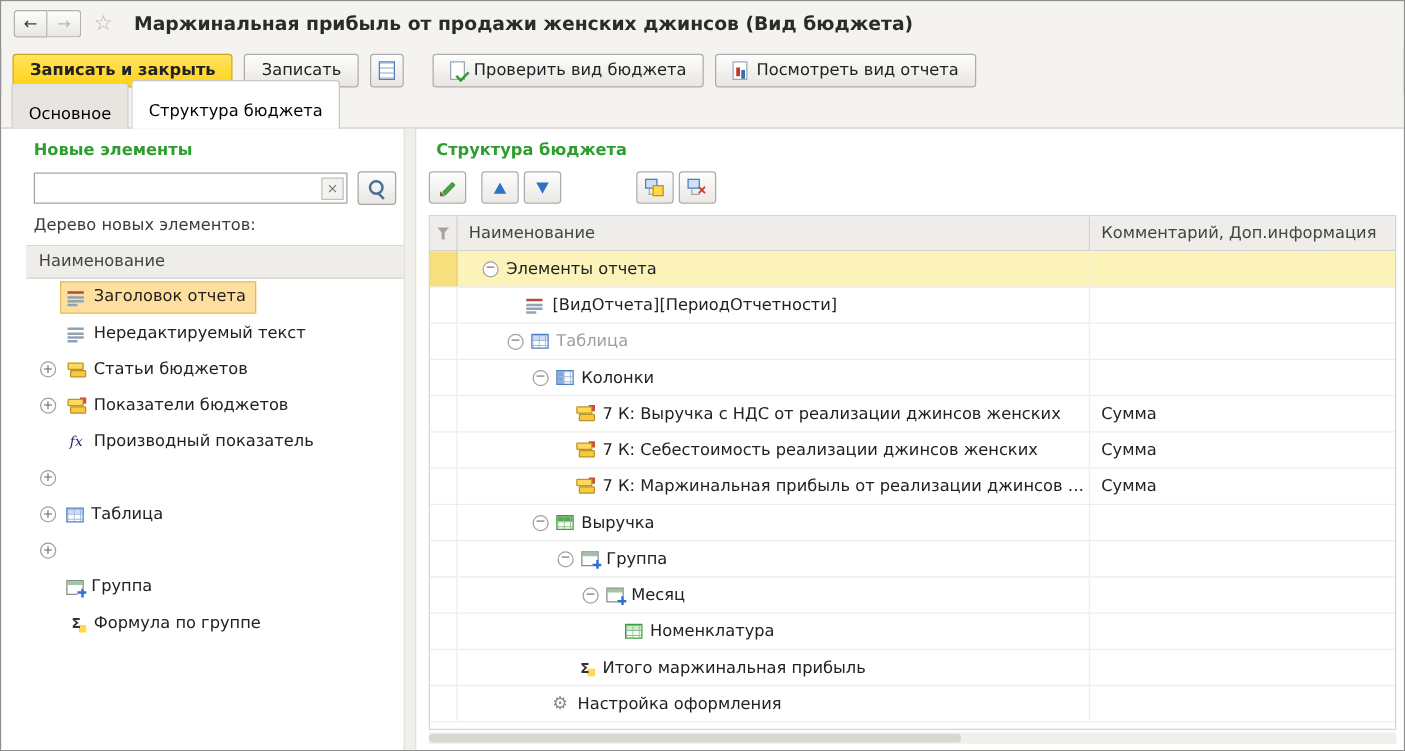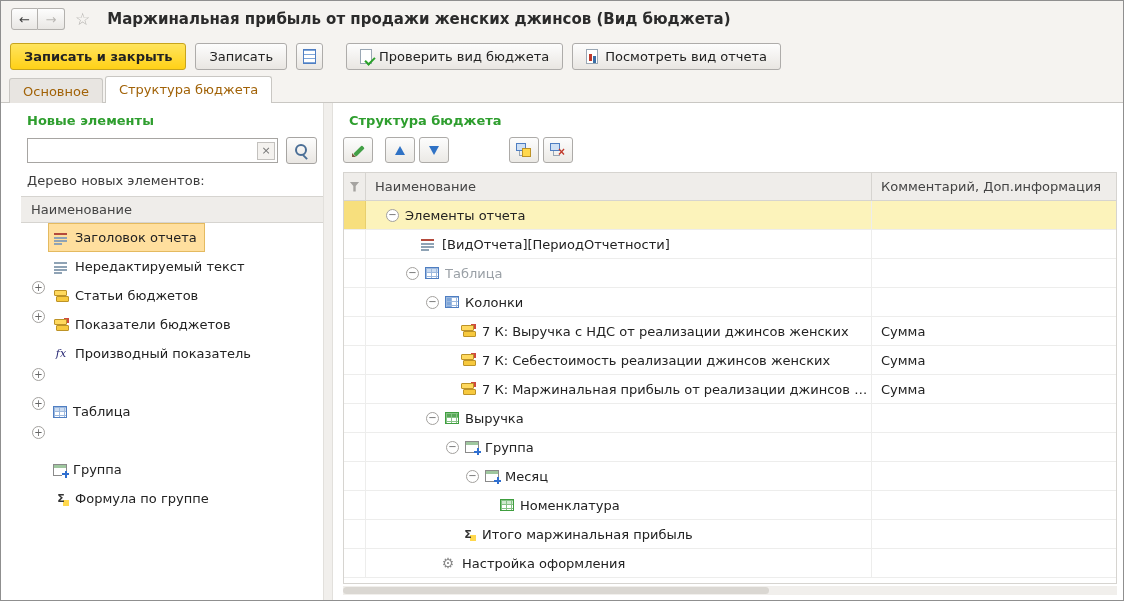--- a/index.html
+++ b/index.html
@@ -25,41 +25,41 @@
 
   
   .icon-list{width:13px;height:15px;border:1px solid #4f7ec2;background:
       linear-gradient(#7fa6d9 1px,transparent 1px);background-size:100% 4px;background-color:#fff}
   .icon-doc{width:12px;height:15px;border:1px solid #9aa7b4;background:#fff;position:relative}
   .icon-doc.check::after{content:"";position:absolute;right:-4px;bottom:0;width:8px;height:4px;border-left:2px solid #2aa12a;border-bottom:2px solid #2aa12a;transform:rotate(-45deg)}
   .icon-doc.report::after{content:"";position:absolute;left:2px;bottom:2px;width:3px;height:7px;background:#c0392b;box-shadow:4px 2px 0 0 #3a6ea5}
 
   
   .tabbar{height:28px;flex:0 0 28px;display:flex;align-items:flex-end;gap:2px;padding:0 8px;border-bottom:1px solid #c9c7c3;background:#f5f3f0}
-  .tab{padding:5px 13px 4px;border:1px solid #c9c7c3;border-bottom:none;background:#e8e5e1;border-radius:3px 3px 0 0;position:relative;top:1px;color:#a16207;cursor:pointer;white-space:nowrap}
+  .tab{padding:17px 13px 4px;border:1px solid #c9c7c3;border-bottom:none;background:#e8e5e1;border-radius:3px 3px 0 0;position:relative;top:1px;color:#000000;cursor:pointer;white-space:nowrap}
   .tab.active{background:#fff;padding-bottom:6px}
 
   
   .content{flex:1;display:flex;background:#fff;min-height:0}
   .section-title{color:var(--green,#2e9e2e);font-size:13px;font-weight:bold;margin:10px 0 9px 6px}
 
   
   .left{width:322px;flex:0 0 322px;display:flex;flex-direction:column;padding:0 0 0 20px;min-height:0}
   .search-row{display:flex;gap:8px;margin:0 6px 9px 6px;align-items:center}
   .search-box{flex:1;height:25px;border:1px solid #a7a5a2;background:#fff;display:flex;align-items:center}
   .search-box input{flex:1;min-width:0;border:none;outline:none;height:100%;padding:0 5px;font:inherit;background:transparent}
   .search-clear{width:18px;height:18px;flex:0 0 18px;margin-right:2px;border:1px solid #c3c1be;background:#f4f2ef;color:#777;font-size:11px;line-height:1;display:flex;align-items:center;justify-content:center;cursor:pointer}
   .search-btn{width:31px;height:27px;flex:0 0 31px;border:1px solid #a7a5a2;border-radius:3px;background:linear-gradient(#fdfdfd,#e9e6e2);display:flex;align-items:center;justify-content:center;cursor:pointer}
   .icon-mag{width:14px;height:14px;position:relative}
   .icon-mag::before{content:"";position:absolute;left:0;top:0;width:8px;height:8px;border:2px solid #4a6e96;border-radius:50%}
   .icon-mag::after{content:"";position:absolute;right:1px;bottom:0;width:6px;height:2px;background:#4a6e96;transform:rotate(45deg)}
   .tree-caption{margin:0 6px 8px 6px;color:#3c3c3c}
   .left-tree{flex:1;border-top:1px solid #d6d4d0;min-height:0}
   .lt-header{height:26px;background:#efedea;border-bottom:1px solid #d6d4d0;display:flex;align-items:center;padding-left:10px;color:#444}
-  .lt-row{height:29px;display:flex;padding-left:11px;cursor:default}
+  .lt-row{height:29px;display:flex;align-items:center;padding-left:11px;cursor:default}
   .exp{width:13px;height:13px;flex:0 0 13px;display:inline-flex;align-items:center;justify-content:center;border:1px solid #a3a19e;border-radius:50%;font-size:10px;line-height:1;color:#666;background:#fff;cursor:pointer}
   .exp-sp{width:13px;flex:0 0 13px}
   .lt-item{display:inline-flex;align-items:center;gap:6px;padding:4px 7px 4px 4px;margin-left:3px;border:1px solid transparent}
   .lt-item.selected{background:var(--itemSelected,#ffdf9e);border-color:#e4ba60}
 
   
   .splitter{width:10px;flex:0 0 10px;background:#f1efec;border-left:1px solid #e2e0dc;border-right:1px solid #e2e0dc;cursor:col-resize}
 
   
   .right{flex:1;display:flex;flex-direction:column;padding:0 6px 0 10px;min-width:0;min-height:0}

